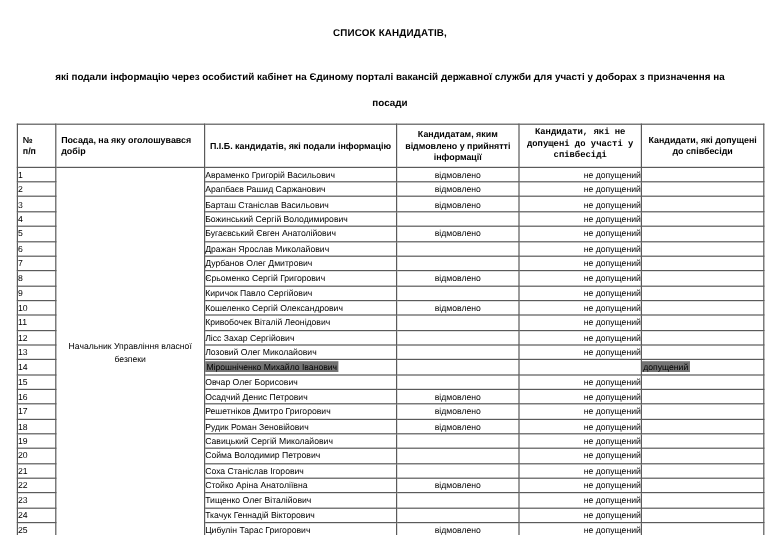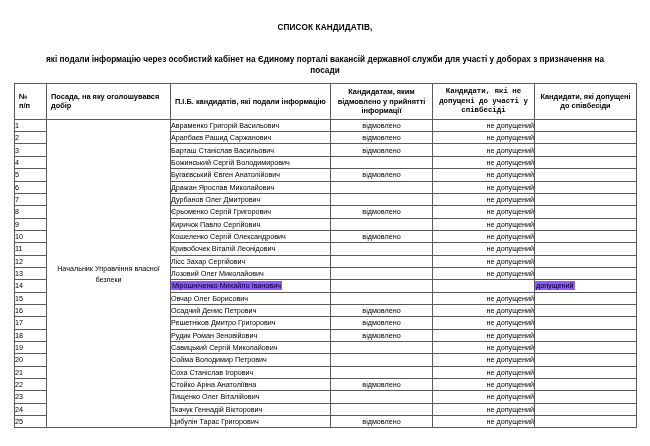--- a/index.html
+++ b/index.html
@@ -30,21 +30,21 @@
   .doc-title {
     font-size: 8.2px;
     font-weight: bold;
     letter-spacing: 0.15px;
     line-height: 12px;
     margin-bottom: 1px;
   }
   .doc-subtitle {
     font-size: 8.2px;
     font-weight: bold;
-    line-height: 11px;
+    line-height: 21px;
     letter-spacing: 0.02px;
     margin-top: 20px;
   }
 
   
   .table-wrap {
     margin: 7px auto 0 auto;
     width: 622px;
   }
   table.cand {
@@ -82,21 +82,21 @@
   }
   td.num  { text-align: left; padding-left: 5px; }
   td.pos  { text-align: center; padding: 0 5px; vertical-align: top; }
   td.pos .pos-inner { display: block; padding-top: 2px; line-height: 10.5px; }
   td.name { text-align: left; padding-left: 5px; }
   td.ref  { text-align: center; }
   td.nadm { text-align: right; }
   td.adm  { text-align: left; }
 
   .hl {
-    background: #8b5cf6;
+    background: #737373;
     display: inline;
     padding: 0 1px;
   }
 </style>
 </head>
 <body>
 
 <div id="page">
 
   <div class="title-block">

